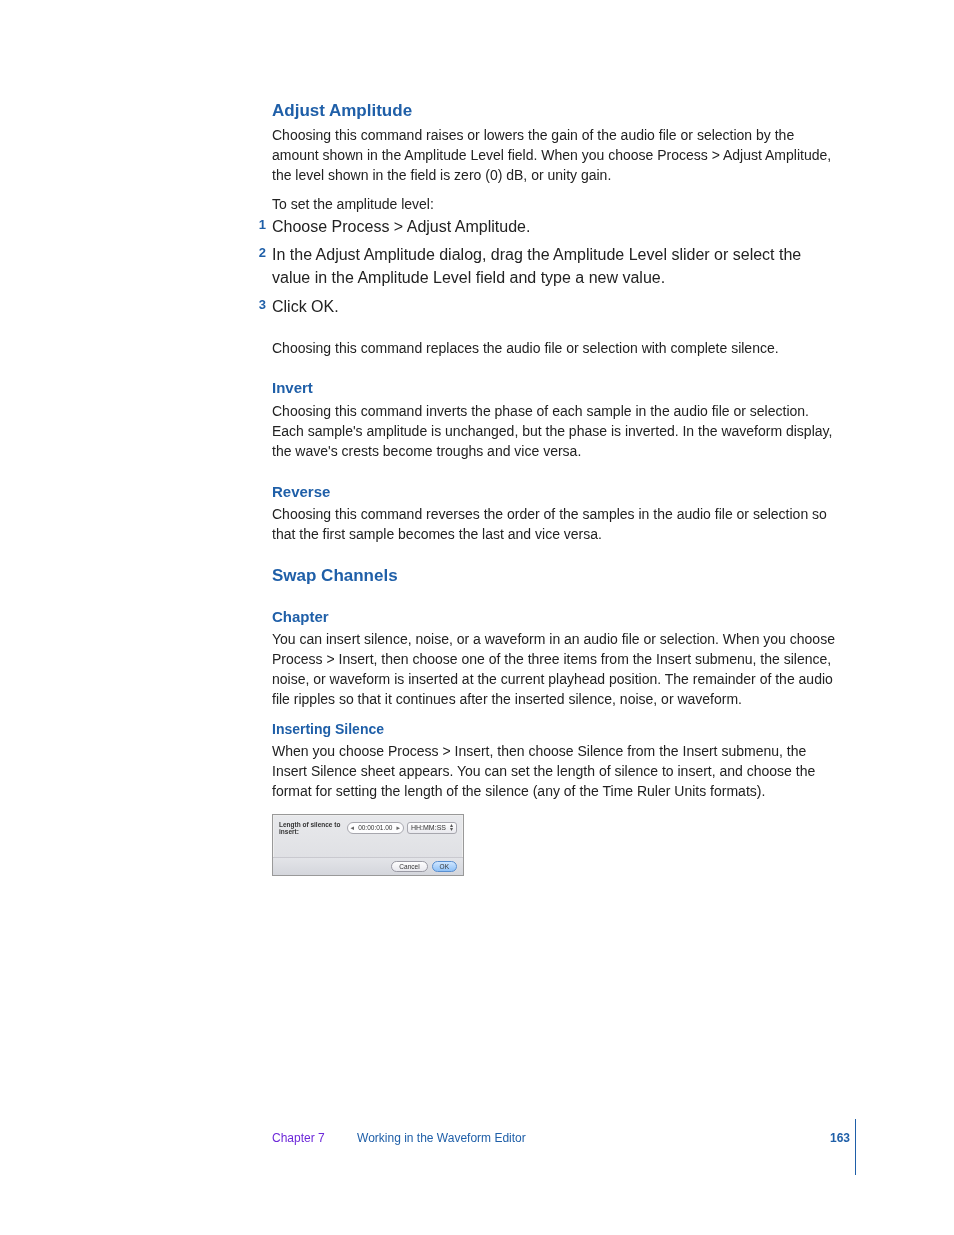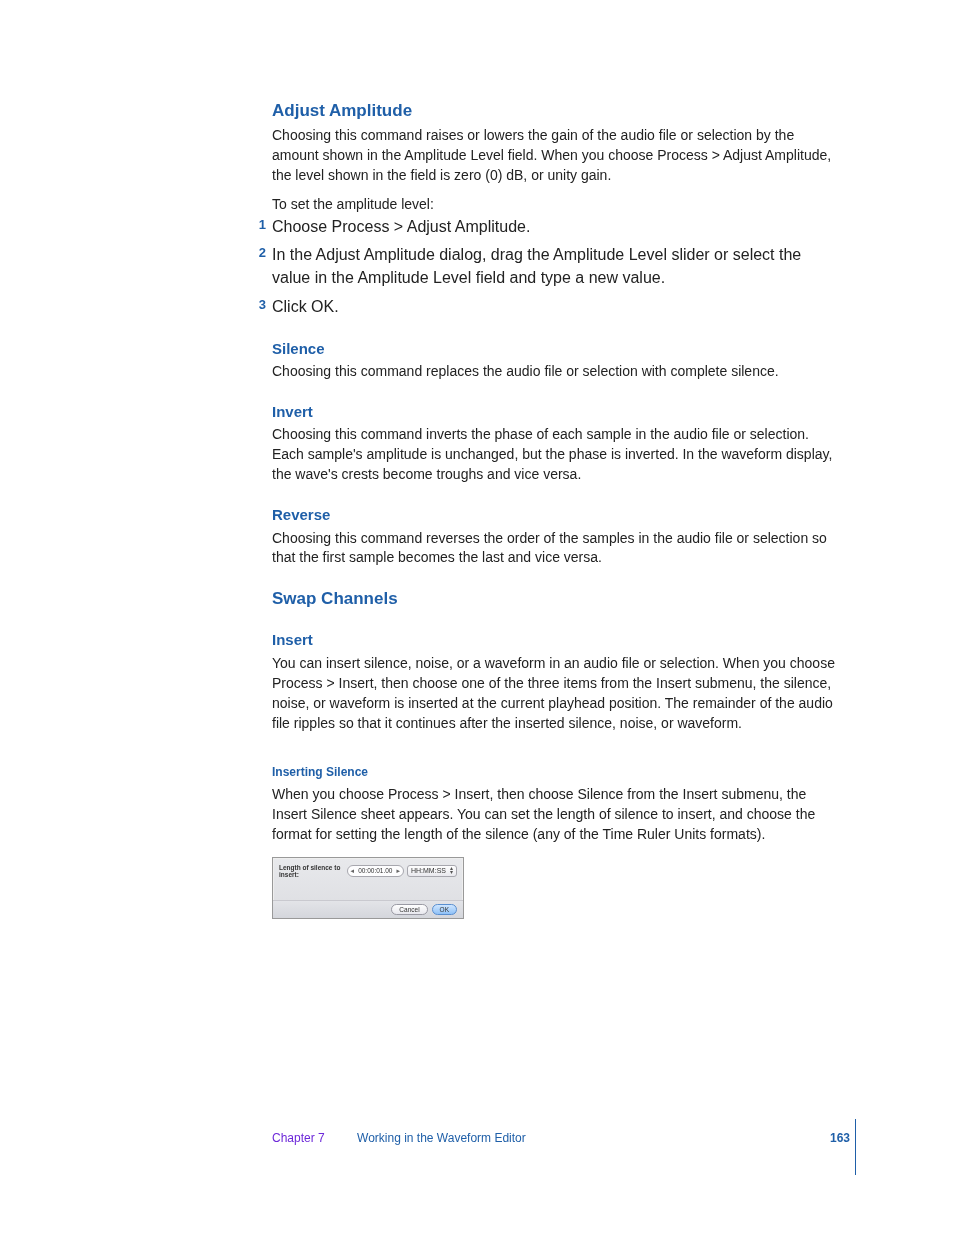--- a/index.html
+++ b/index.html
@@ -20,23 +20,23 @@
     color: #1f5fa8;
     font-weight: 600;
     font-size: 17px;
     margin: 0 0 4px 0;
     line-height: 1.3;
   }
   .h-blue.sub {
     font-size: 15px;
   }
   .h-blue.small {
-    font-size: 12px;
+    font-size: 14px;
     font-weight: 600;
-    margin-top: 32px;
+    margin-top: 10px;
   }
   .body-text {
     font-size: 14px;
     line-height: 1.42;
     margin: 0 0 10px 0;
     color: #222;
   }
   .bold-lead {
     font-weight: 400;
     font-size: 14px;
@@ -173,40 +173,39 @@
       <div class="step-num">2</div>
       <div class="step-text">In the Adjust Amplitude dialog, drag the Amplitude Level slider or select the value in the Amplitude Level field and type a new value.</div>
     </div>
     <div class="step">
       <div class="step-num">3</div>
       <div class="step-text">Click OK.</div>
     </div>
   </div>
 
   <div class="section">
-    <div class="h-blue sub">Silence</div>
     <p class="body-text">Choosing this command replaces the audio file or selection with complete silence.</p>
   </div>
 
   <div class="section">
     <div class="h-blue sub">Invert</div>
     <p class="body-text">Choosing this command inverts the phase of each sample in the audio file or selection. Each sample's amplitude is unchanged, but the phase is inverted. In the waveform display, the wave's crests become troughs and vice versa.</p>
   </div>
 
   <div class="section">
     <div class="h-blue sub">Reverse</div>
     <p class="body-text">Choosing this command reverses the order of the samples in the audio file or selection so that the first sample becomes the last and vice versa.</p>
   </div>
 
   <div class="section">
     <div class="h-blue">Swap Channels</div>
   </div>
 
   <div class="section">
-    <div class="h-blue sub">Insert</div>
+    <div class="h-blue sub">Chapter</div>
     <p class="body-text">You can insert silence, noise, or a waveform in an audio file or selection. When you choose Process &gt; Insert, then choose one of the three items from the Insert submenu, the silence, noise, or waveform is inserted at the current playhead position. The remainder of the audio file ripples so that it continues after the inserted silence, noise, or waveform.</p>
 
     <div class="h-blue small">Inserting Silence</div>
     <p class="body-text">When you choose Process &gt; Insert, then choose Silence from the Insert submenu, the Insert Silence sheet appears. You can set the length of silence to insert, and choose the format for setting the length of the silence (any of the Time Ruler Units formats).</p>
 
     <div class="dialog">
       <div class="dialog-top">
         <span class="dlabel">Length of silence to insert:</span>
         <span class="stepper">
           <span class="arrow">◂</span>

